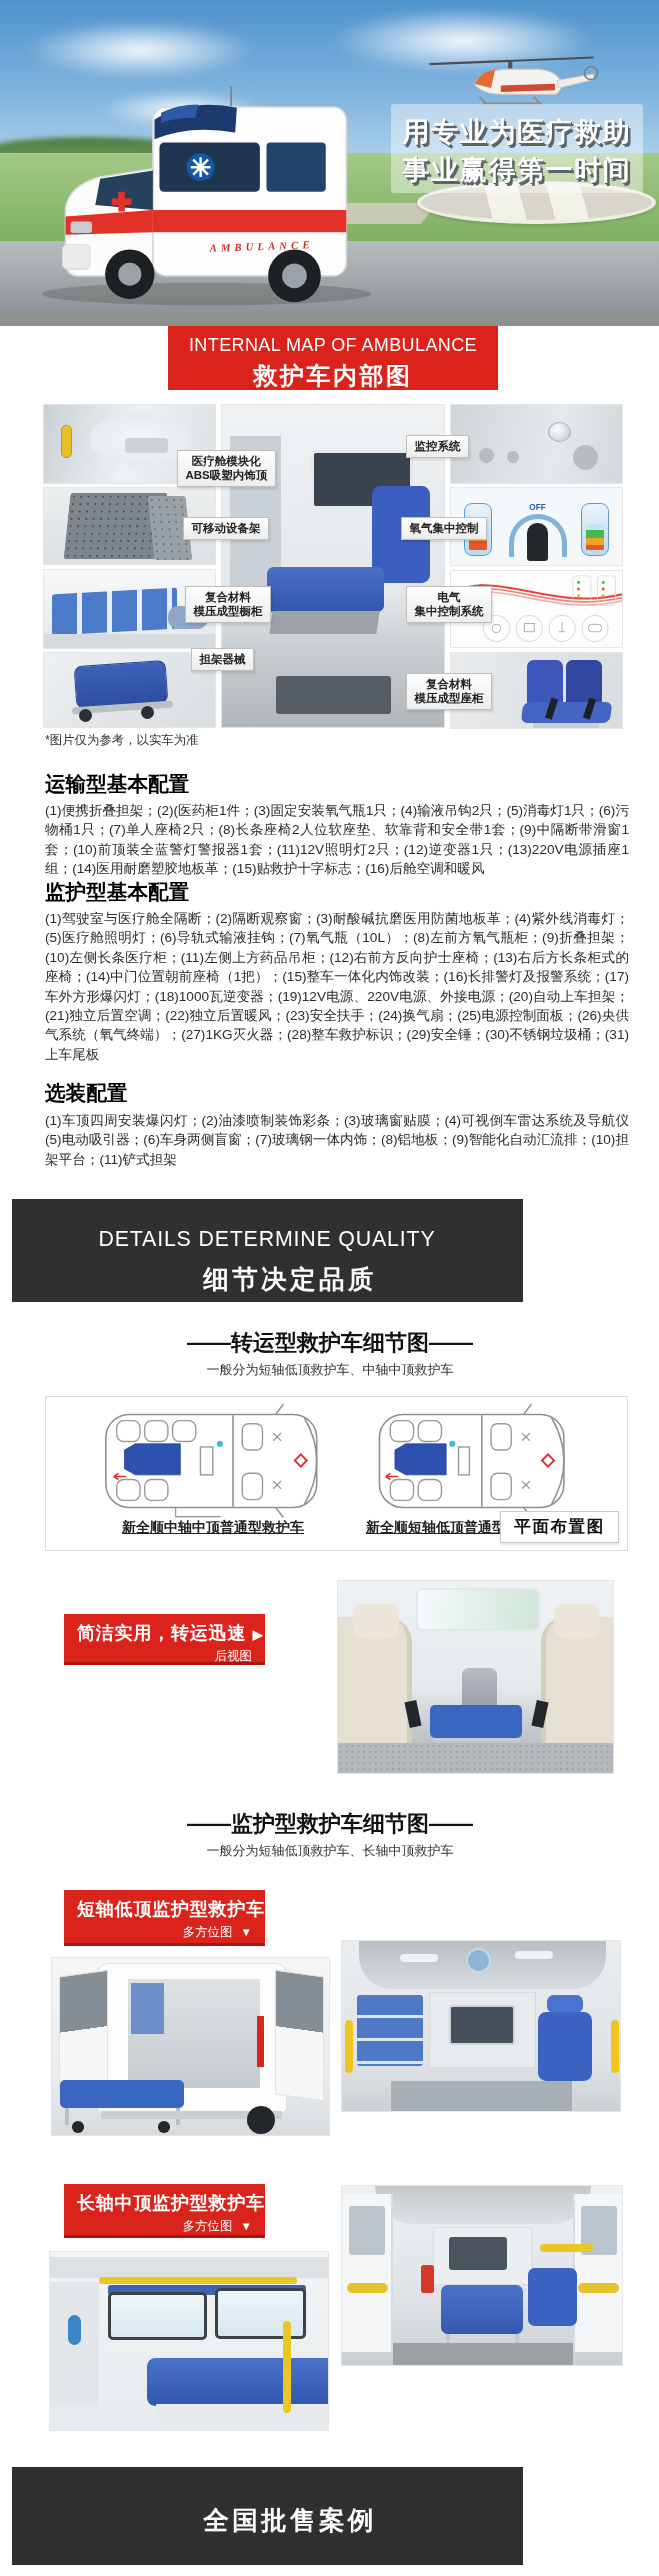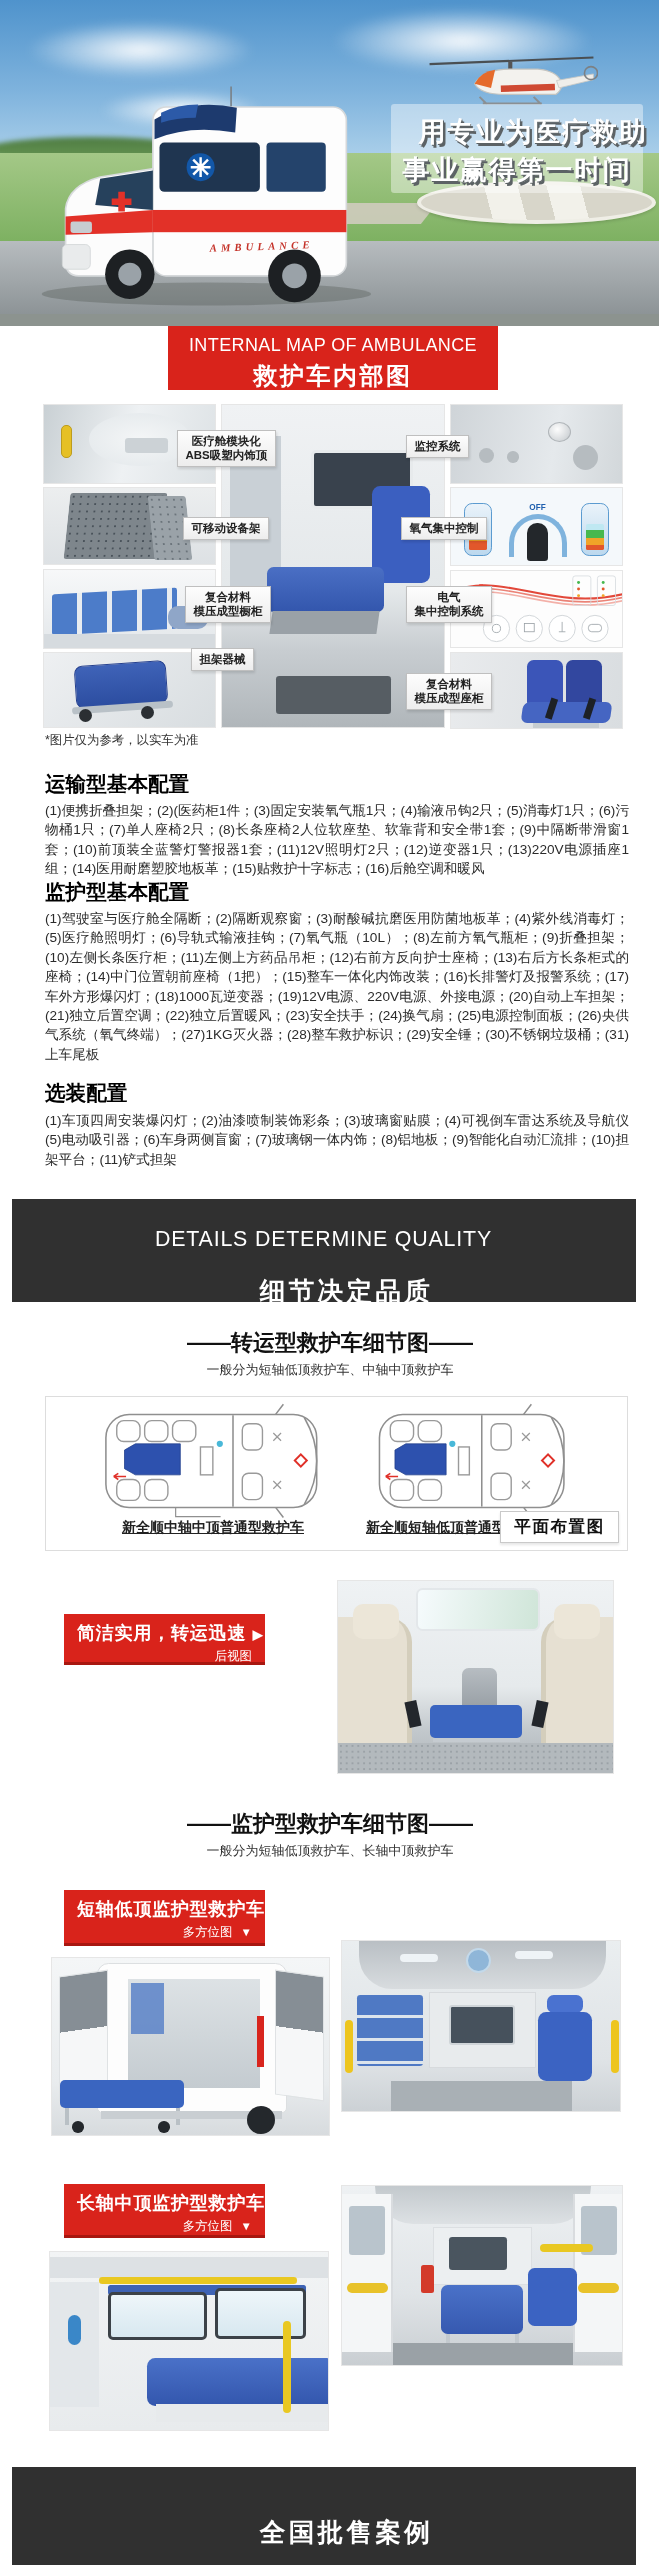--- a/index.html
+++ b/index.html
@@ -28,23 +28,23 @@
   .slogan{position:absolute;width:252px;text-align:center;color:#fff;font-weight:bold;font-size:27px;
           letter-spacing:1.6px;text-shadow:2.5px 2.5px 0 #5c6265,0.8px 0.8px 0 #5c6265;}
   .amb-text{position:absolute;left:175px;top:240px;width:173px;text-align:center;color:#c5332a;
             font-family:"Liberation Serif",serif;font-style:italic;font-weight:bold;
             font-size:10.7px;letter-spacing:4.1px;transform:rotate(-2deg);}
 
   
   .banner-red{left:168px;top:326px;width:330px;height:64px;background:#d9231b;color:#fff;text-align:center;padding-top:9px;}
   .banner-red .en{font-size:18px;letter-spacing:0.4px;}
   .banner-red .zh{font-size:24px;font-weight:bold;margin-top:4.1px;letter-spacing:2.5px;}
-  .banner-dark{left:11.5px;width:624px;background:#303030;color:#fff;text-align:center;}
+  .banner-dark{left:11.5px;width:511px;background:#303030;color:#fff;text-align:center;}
   .banner-dark .en{font-size:21.4px;letter-spacing:0.8px;}
-  .banner-dark .zh{font-size:25.6px;font-weight:bold;margin-top:22px;letter-spacing:3.3px;padding-left:46px;}
+  .banner-dark .zh{font-size:25.6px;font-weight:bold;margin-top:10px;letter-spacing:3.3px;padding-left:46px;}
 
   
   .ph{position:absolute;overflow:hidden;border:0.8px solid #e6e6e6;background:#eceef0;}
   .callout{position:absolute;background:linear-gradient(#fdfdfd,#ededed);border:0.8px solid #bfbfbf;
            box-shadow:0.8px 1.6px 2.5px rgba(0,0,0,.12);color:#222;font-weight:bold;font-size:11.5px;
            line-height:14px;text-align:center;padding:3.3px 7.4px;white-space:nowrap;z-index:5;}
   .note{position:absolute;left:45px;top:732px;font-size:12.4px;color:#333;}
 
   
   .cfg-h{position:absolute;left:45px;font-size:20.6px;font-weight:800;color:#000;}
@@ -114,21 +114,21 @@
       <rect x="40" y="212" width="34" height="30" rx="6" fill="#e9ebec" stroke="#d2d5d7"></rect>
       <rect x="50" y="184" width="26" height="14" rx="3" fill="#c7ccd0"></rect>
       <circle cx="122" cy="248" r="30" fill="#1d2023"></circle>
         <circle cx="122" cy="248" r="14" fill="#9aa2a8"></circle>
       <circle cx="322" cy="250" r="32" fill="#1d2023"></circle>
         <circle cx="322" cy="250" r="15" fill="#9aa2a8"></circle>
     </svg>
     <span class="amb-text">AMBULANCE</span>
 
     <div class="slogan-panel"></div>
-    <span class="slogan" style="left:391px;top:114px;margin-left:16px;">用专业为医疗救助</span>
+    <span class="slogan" style="left:391px;top:114px;">用专业为医疗救助</span>
     <span class="slogan" style="left:391px;top:152px;font-family:Liberation Mono, monospace;">事业赢得第一时间</span>
     <div class="hero-strip"></div>
   </div>
 
   <div class="abs banner-red">
     <div class="en">INTERNAL MAP OF AMBULANCE</div>
     <div class="zh">救护车内部图</div>
   </div>
 
   <div class="ph" style="left:43px;top:404px;width:173px;height:80px;background:linear-gradient(105deg,#c9d0d4,#eef1f3 50%,#dde2e5);">
@@ -202,21 +202,21 @@
   </div>
   <div class="ph" style="left:450px;top:652px;width:173px;height:77px;background:linear-gradient(100deg,#e9ebed,#d9dde0);">
     <b style="left:76px;top:6.6px;width:36px;height:48px;background:#3b55b8;border-radius:6.6px;"></b>
     <b style="left:115px;top:6.6px;width:36px;height:48px;background:#32479f;border-radius:6.6px;"></b>
     <b style="left:71px;top:49px;width:89px;height:21.4px;background:#4565c2;border-radius:6.6px;transform:skewX(-8deg);"></b>
     <b style="left:82px;top:70px;width:66px;height:6.6px;background:#c7cdd1;"></b>
     <b style="left:97px;top:45px;width:6.6px;height:21.4px;background:#1d2126;transform:rotate(18deg);"></b>
     <b style="left:135px;top:45px;width:6.6px;height:21.4px;background:#1d2126;transform:rotate(18deg);"></b>
   </div>
 
-  <div class="callout" style="left:177px;top:430px;">
+  <div class="callout" style="left:177px;top:450px;">
     <div>医疗舱模块化</div>
     <div>ABS吸塑内饰顶</div>
   </div>
   <div class="callout" style="left:406px;top:435px;">
     <div>监控系统</div>
   </div>
   <div class="callout" style="left:183px;top:517px;">
     <div>可移动设备架</div>
   </div>
   <div class="callout" style="left:401px;top:517px;">

